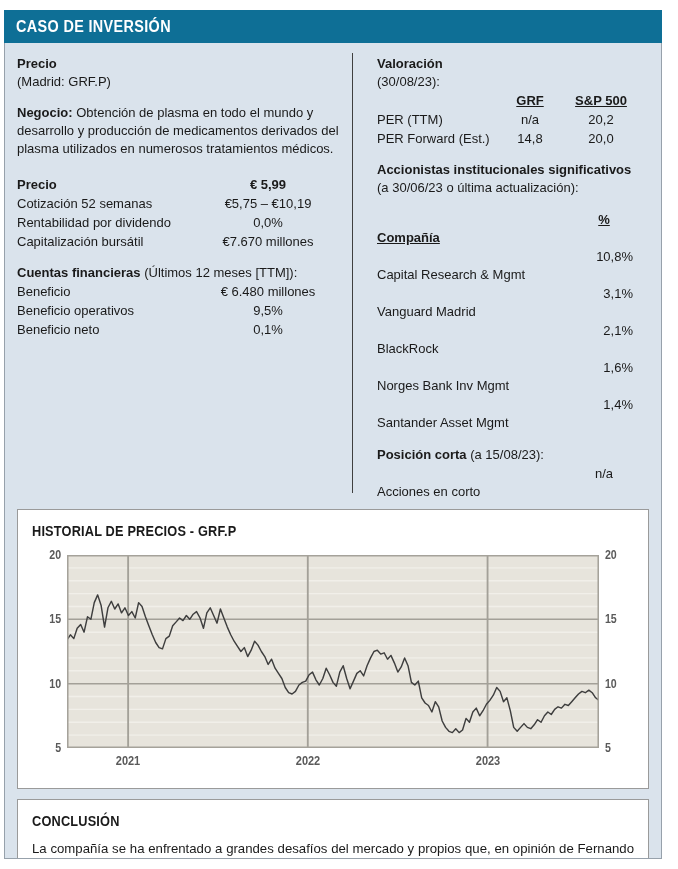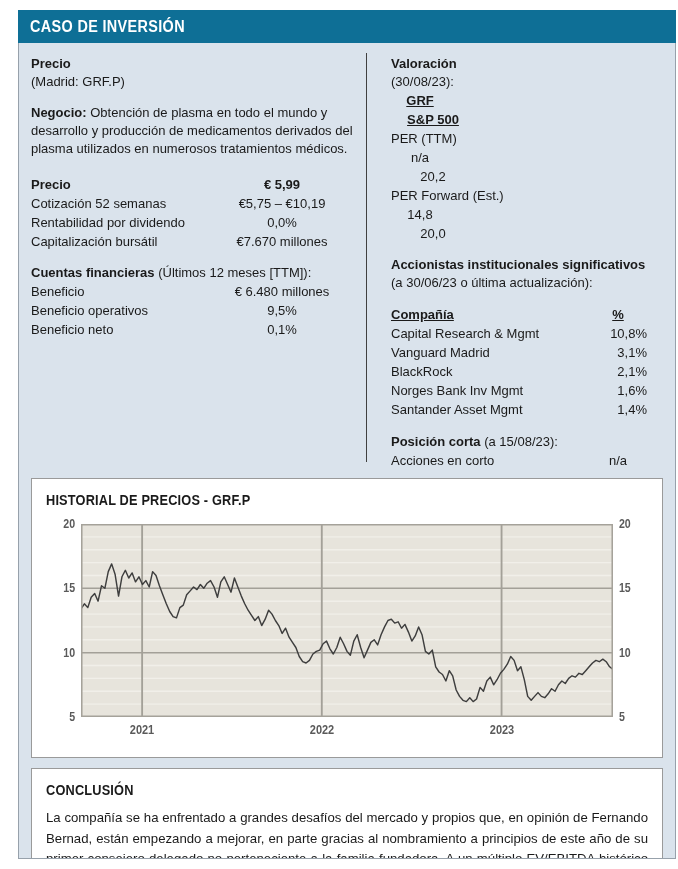--- a/index.html
+++ b/index.html
@@ -2,21 +2,21 @@
 <html style="--accent: #0e6f96; --panel_bg: #dae3ec; --panel_border: #97a1ab; --box_border: #9a9a9a; --divider: #404040; --plot_bg: #e7e4dc; --plot_border: #a5a29a; --grid_major: #a3a098; --grid_minor: #f1efe9; --line: #3e3e3e; --text: #1a1a1a; --label_gray: #5a5a5a;"><head>
 <meta charset="utf-8">
 <style>
   * { margin:0; padding:0; box-sizing:border-box; }
   html,body { background:#fff; }
   body {
     width:678px; height:869px; position:relative;
     font-family:"Liberation Sans", sans-serif;
     color:var(--text); font-size:13px;
   }
-  .wrapper { position:absolute; left:18px; top:10px; width:658px; height:605px; }
+  .wrapper { position:absolute; left:4px; top:10px; width:658px; height:605px; }
   .header-bar {
     height:33px; background:var(--accent);
     display:flex; align-items:center; padding-left:12px;
   }
   .header-bar .title {
     color:#fff; font-weight:bold; font-size:16px; letter-spacing:.4px;
     display:inline-block; transform:scaleX(.9); transform-origin:left center;
   }
   .panel {
     height:816px; background:var(--panel_bg);
@@ -28,27 +28,27 @@
   .col-left { width:326px; padding-top:4px; }
   .v-divider { width:1px; background:var(--divider); margin:2px 8px 8px 9px; }
   .col-right { flex:1; padding:4px 6px 0 16px; }
   .blk { margin-bottom:13px; }
   .b { font-weight:bold; }
   .line { line-height:18px; }
   .row { display:flex; line-height:19px; }
   .row .lbl { flex:1; }
   .row .val { width:150px; text-align:center; }
   
-  .vrow { display:flex; line-height:19px;flex-direction:column; }
+  .vrow { display:flex; line-height:19px; }
   .vrow .lbl { flex:1; }
   .vrow .c1 { width:58px; text-align:center; }
   .vrow .c2 { width:84px; text-align:center; }
   .vhead { text-decoration:underline; font-weight:bold; }
   .hrow { display:flex; line-height:19px; }
-  .hrow .lbl { flex:1; }
+  .hrow .lbl { flex:1;margin-top:18px; }
   .hrow .pct { width:74px; text-align:right; padding-right:10px; }
   .hrow .pct.hd { text-align:center; padding-right:4px; }
   
   .white-box {
     background:#fff; border:1px solid var(--box_border);
     margin:0 12px; position:relative;
   }
   .chart-box { height:280px; margin-top:8px; }
   .box-title {
     font-weight:bold; font-size:14.5px; letter-spacing:.2px;

